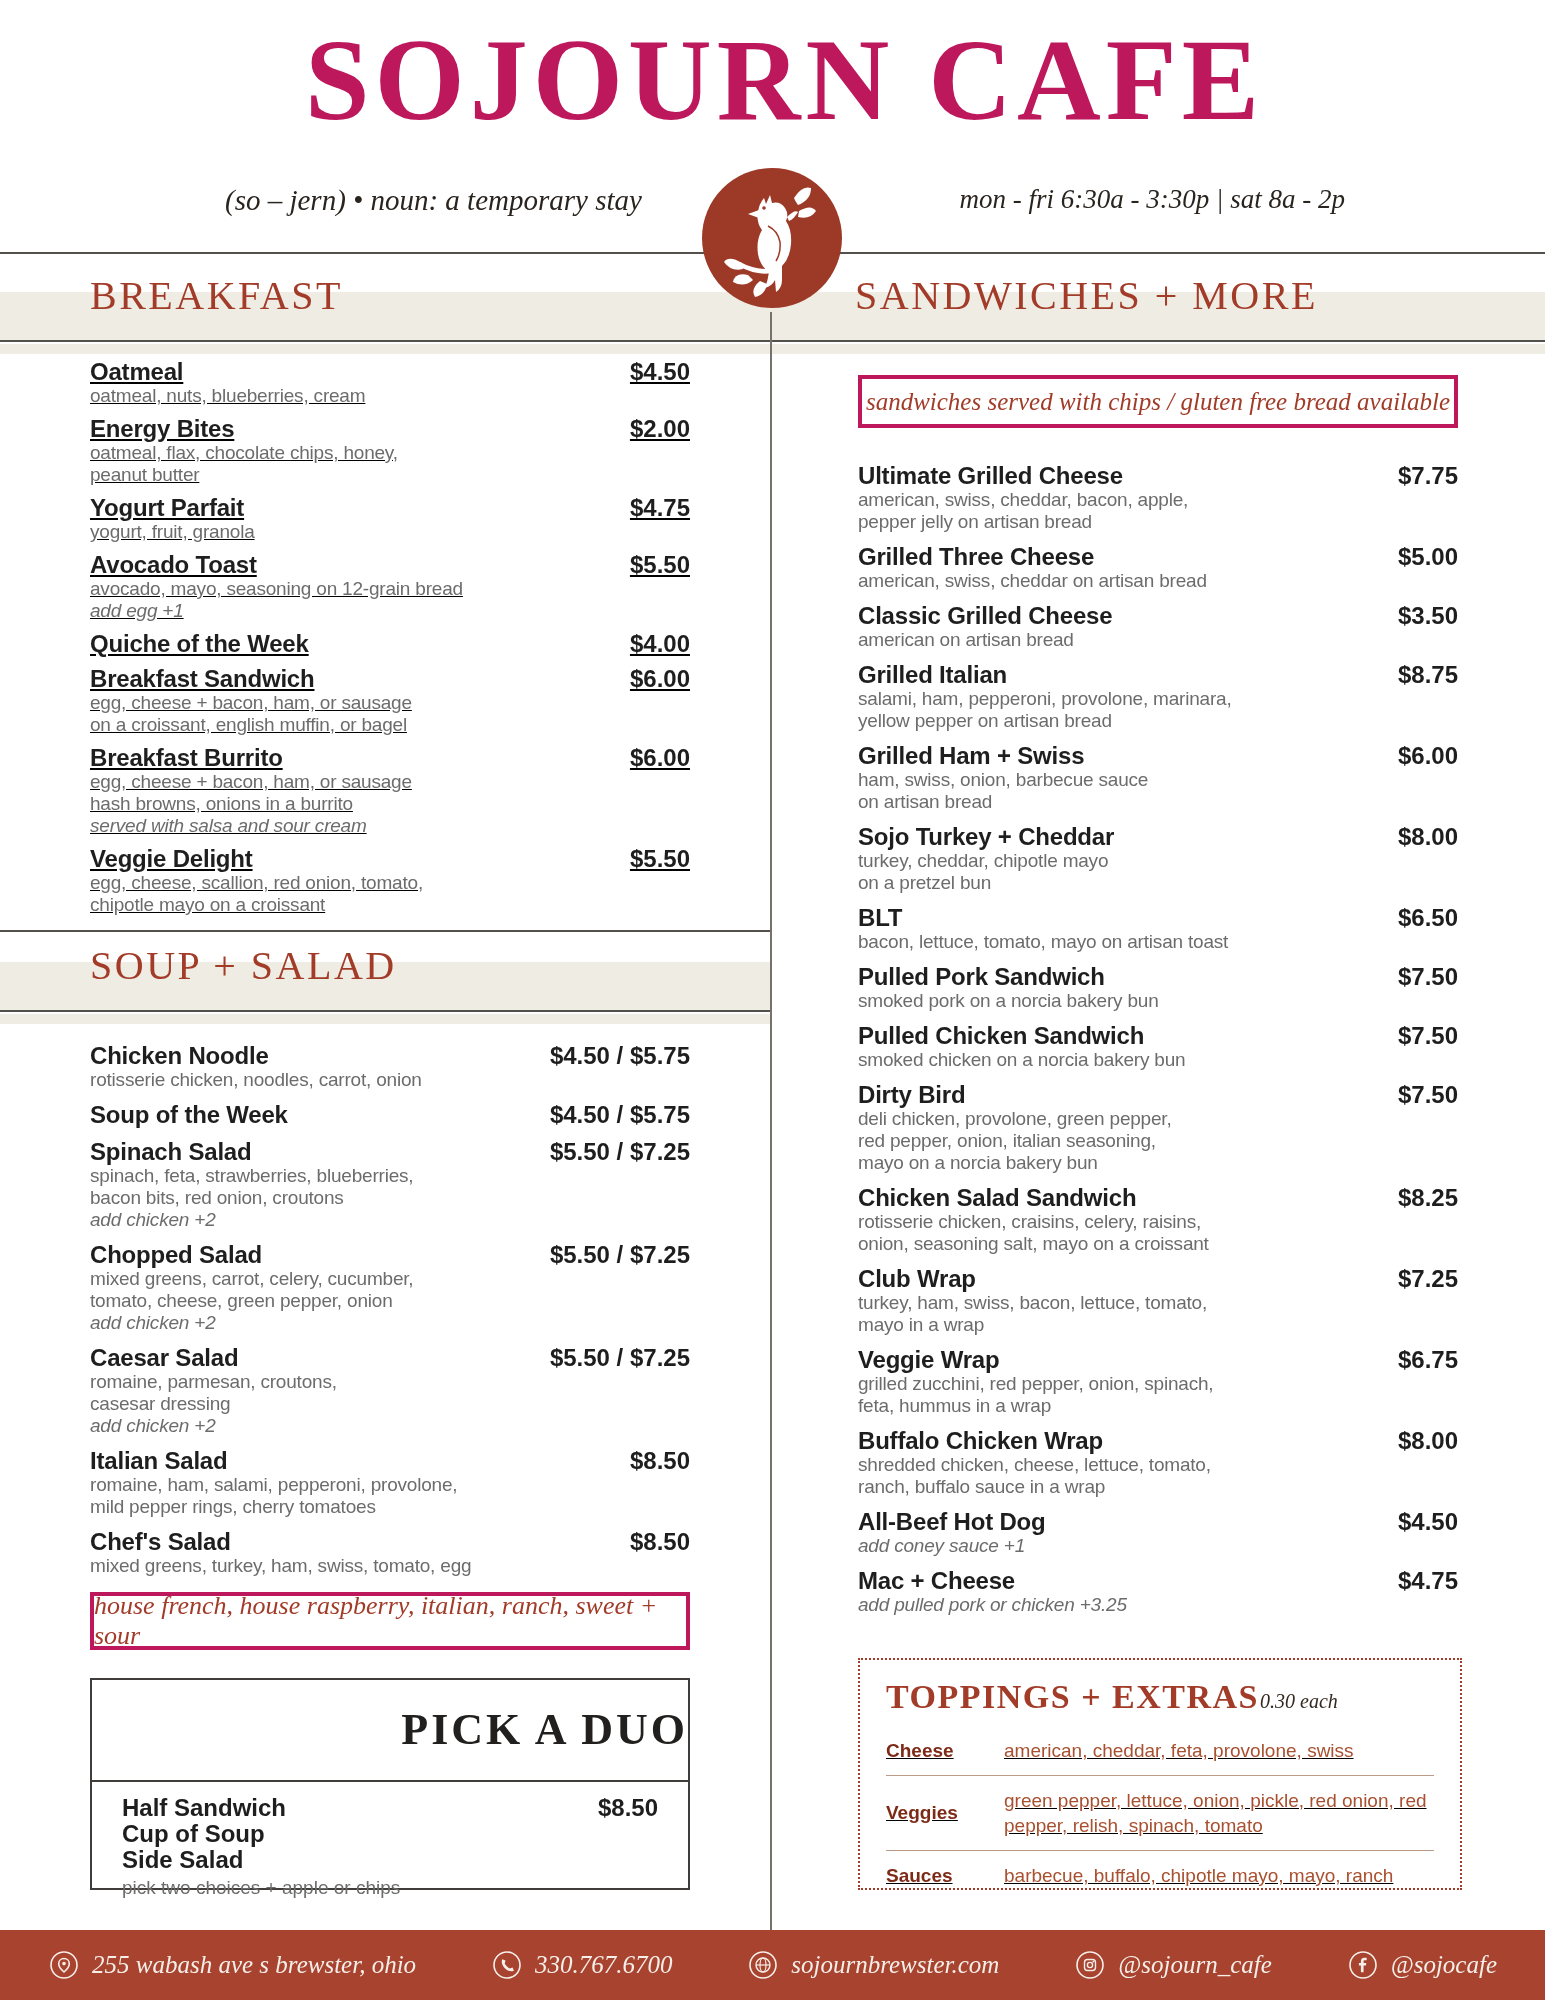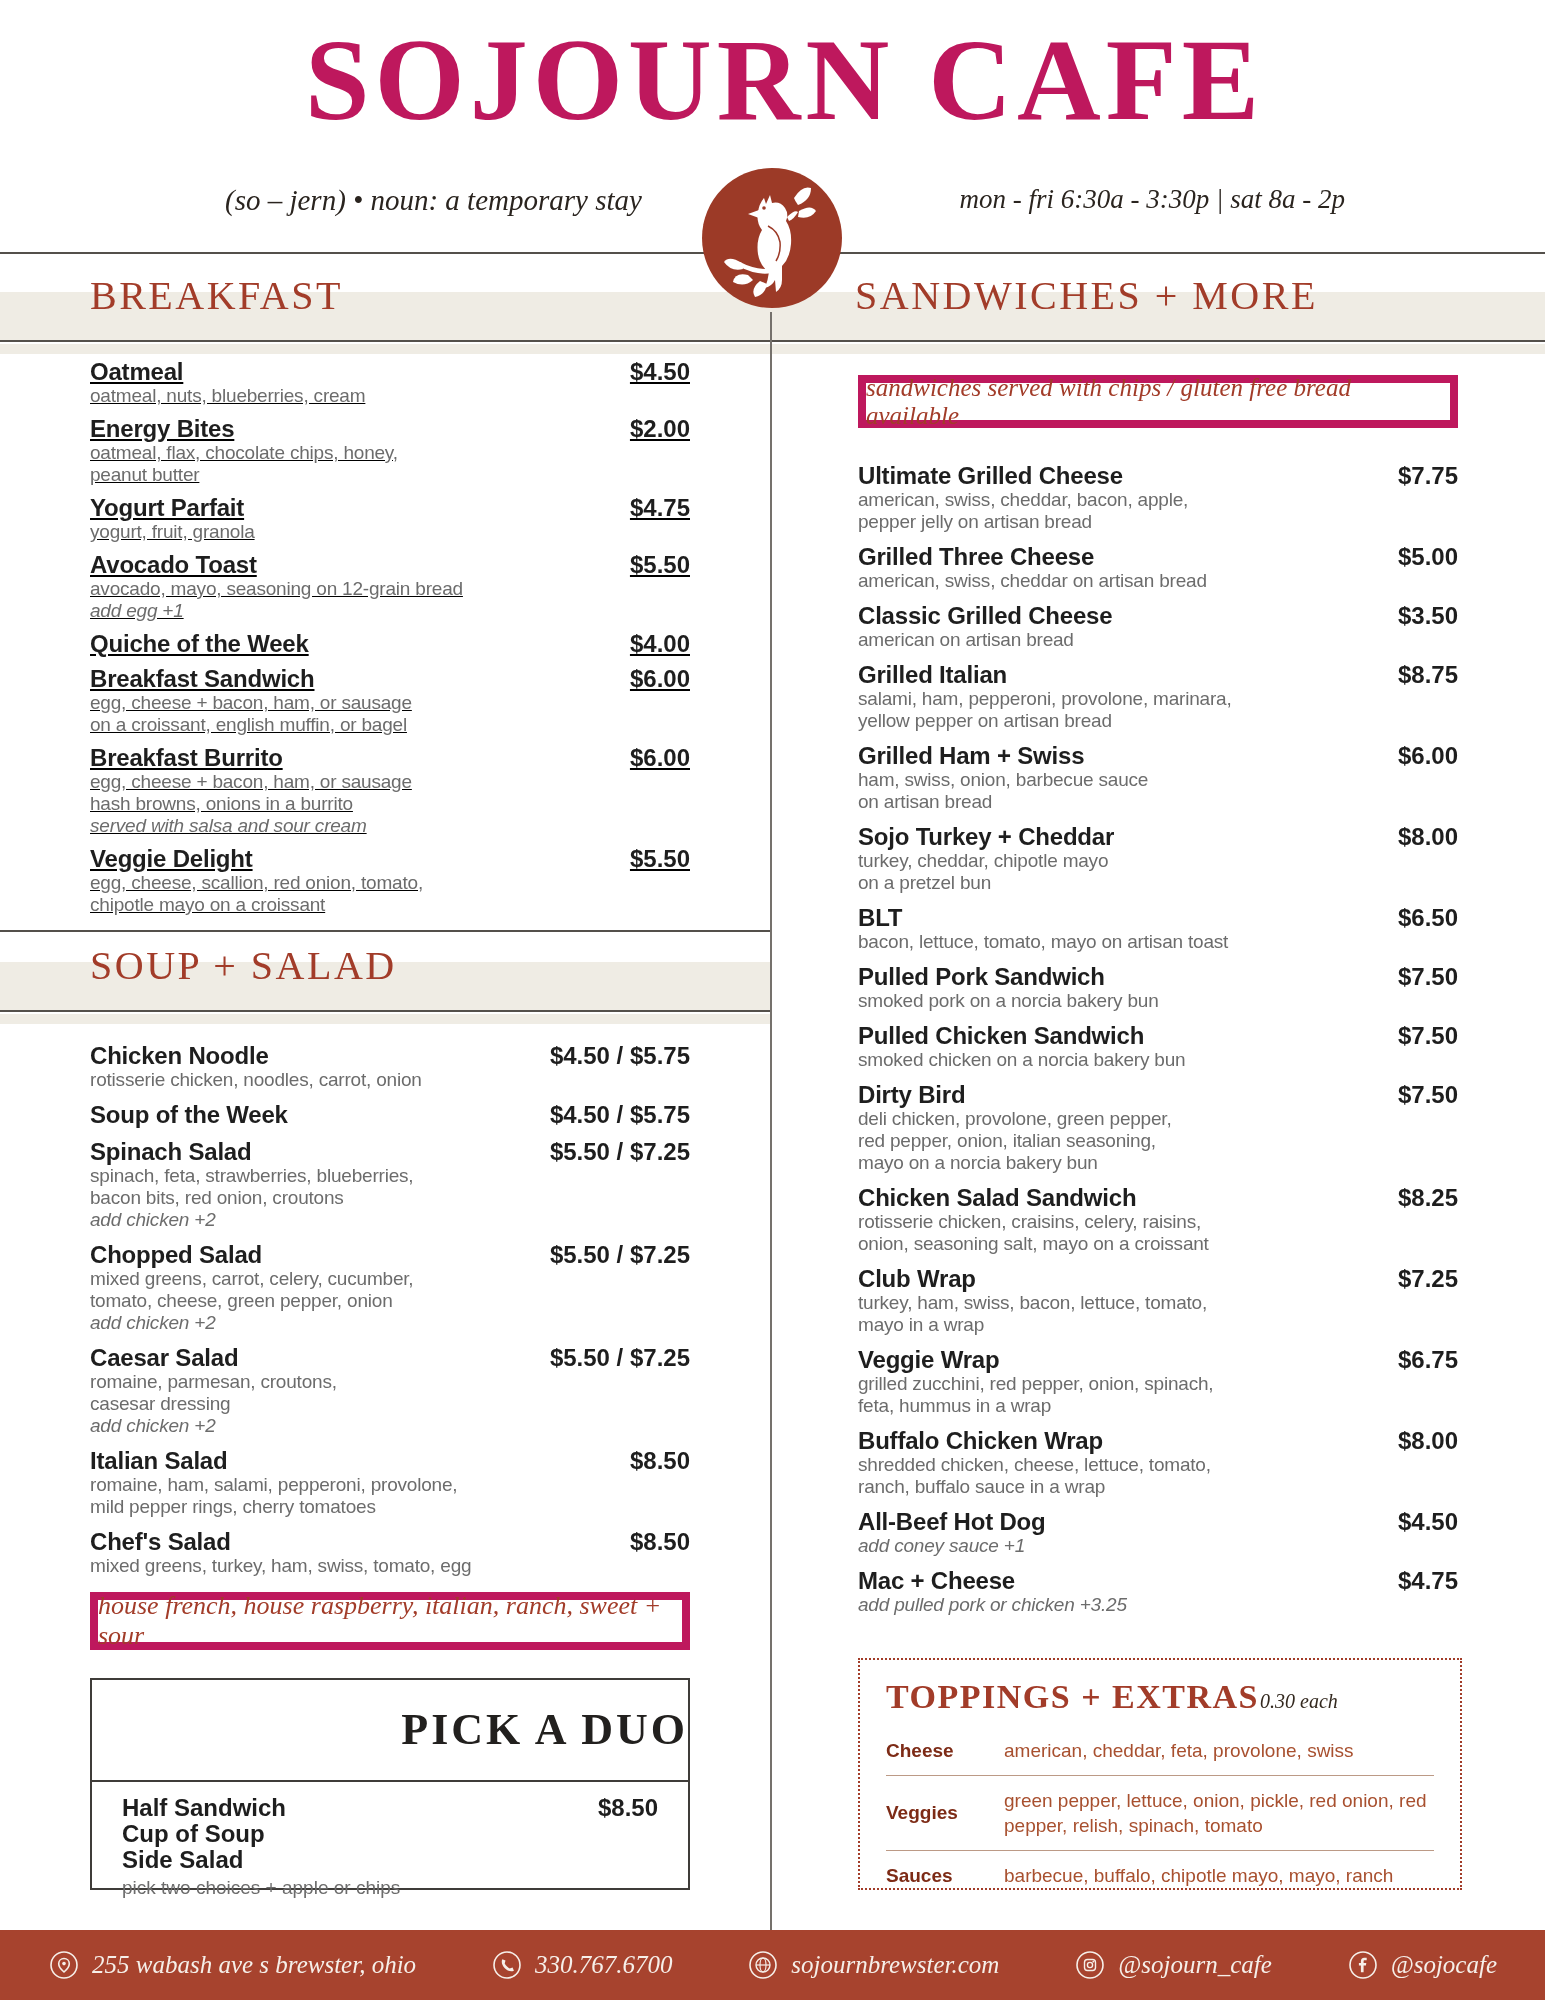--- a/index.html
+++ b/index.html
@@ -30,21 +30,21 @@
   .col{position:absolute;width:600px;}
   .it{margin-bottom:10px;}
   .bcol .it{margin-bottom:8px;text-decoration:underline;}
   .r{display:flex;justify-content:space-between;align-items:baseline;}
   .n{font-size:24px;font-weight:700;color:#1E1E1E;letter-spacing:-0.2px;line-height:27px;}
   .p{font-size:24px;font-weight:700;color:#1E1E1E;line-height:27px;}
   .d{font-size:19px;color:#6C6C6C;line-height:22px;letter-spacing:-0.2px;}
   .nt{font-size:19px;color:#6C6C6C;line-height:22px;font-style:italic;letter-spacing:-0.2px;}
 
   
-  .redbox{position:absolute;border:8px solid #be185d;box-sizing:border-box;
+  .redbox{position:absolute;border:4px solid #be185d;box-sizing:border-box;
     display:flex;align-items:center;justify-content:center;
     font-family:"Liberation Serif",serif;font-style:italic;color:#A23C29;}
   .sand-note{left:858px;top:375px;width:600px;height:53px;font-size:25px;}
   .dress-note{left:90px;top:1592px;width:600px;height:58px;font-size:26px;}
 
   
   .duo{position:absolute;left:90px;top:1678px;width:600px;height:212px;
     border:2px solid #3F3C39;box-sizing:border-box;}
   .duo-title{margin-top:24px;text-align:right;font-family:"Liberation Serif",serif;
     font-weight:700;font-size:44px;letter-spacing:3px;color:#22201E;}
@@ -54,21 +54,21 @@
   .duo-d{font-size:19px;color:#6C6C6C;line-height:22px;margin-top:4px;}
 
   
   .tops{position:absolute;left:858px;top:1658px;width:604px;height:232px;
     border:2px dotted #A23C29;box-sizing:border-box;padding:18px 26px;}
   .tops-head{display:flex;align-items:baseline;gap:1px;}
   .tops-title{font-family:"Liberation Serif",serif;font-weight:700;font-size:34px;
     letter-spacing:1.5px;color:#A23C29;}
   .tops-note{font-family:"Liberation Serif",serif;font-style:italic;font-size:20px;color:#33291F;}
   .tops-rows{margin-top:10px;}
-  .trow{display:grid;grid-template-columns:118px 1fr;align-items:center;padding:12px 0;}
+  .trow{display:grid;grid-template-columns:118px 1fr;align-items:center;padding:12px 0;text-decoration:underline;}
   .trow + .trow{border-top:1.5px solid #BC9A86;}
   .tlabel{font-size:19px;font-weight:700;color:#7D2B16;}
   .tval{font-size:19px;color:#A8502F;line-height:25px;}
 
   
   .footer{position:absolute;left:0;top:1930px;width:100%;height:70px;background:#A7432E;
     display:flex;align-items:center;justify-content:space-between;
     padding:0 48px;box-sizing:border-box;}
   .fitem{display:flex;align-items:center;gap:12px;color:#F6EFE9;
     font-family:"Liberation Serif",serif;font-style:italic;font-size:25px;}

